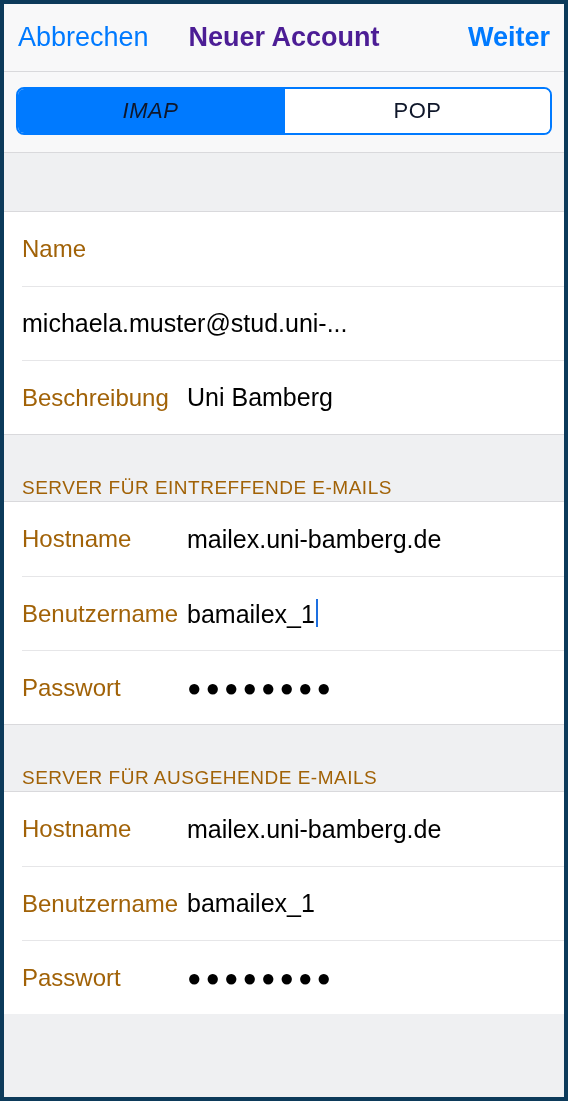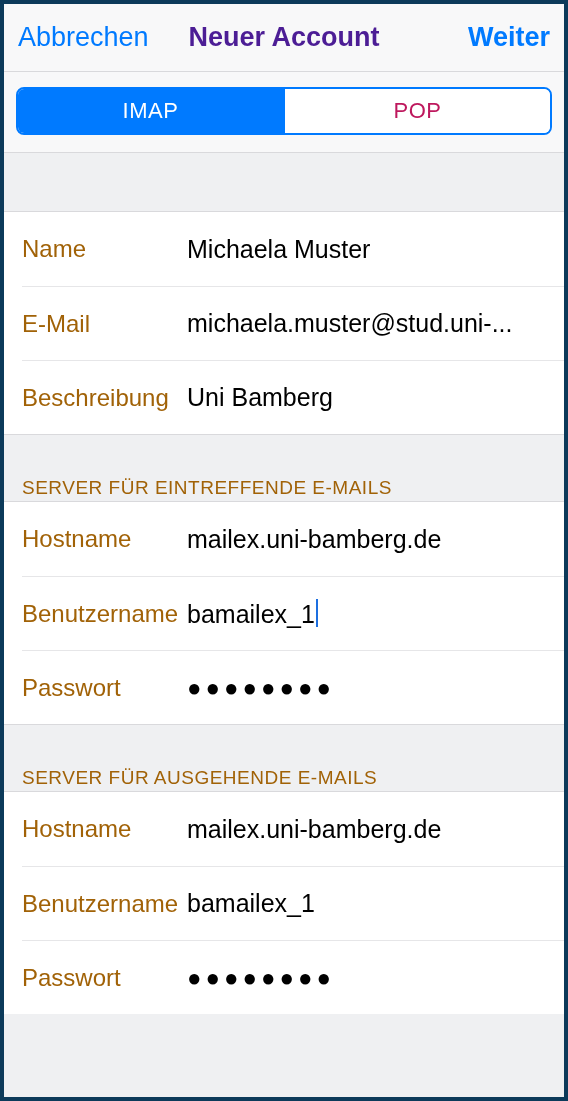--- a/index.html
+++ b/index.html
@@ -53,22 +53,22 @@
     .seg-item {
       flex: 1;
       display: flex;
       align-items: center;
       justify-content: center;
       font-size: 22px;
       font-weight: 500;
       letter-spacing: 0.5px;
       cursor: pointer;
     }
-    .seg-item.active { background: #007aff; color: #ffffff; }
-    .seg-item:not(.active) { background: #fff; color: #be185d; }
+    .seg-item.active { background: #007aff; color: #0f172a; font-style: italic; }
+    .seg-item:not(.active) { background: #fff; color: #0f172a; }
     .seg-item + .seg-item { border-left: 2px solid #007aff; }
 
     .gap { height: 60px; background: #eff0f2; border-top: 1px solid #d9d9dc; border-bottom: 1px solid #d9d9dc; }
 
     .section-header {
       background: #eff0f2;
       padding: 42px 18px 2px;
       font-size: 19px;
       color: #a16207;
       letter-spacing: 0.5px;
@@ -128,24 +128,22 @@
     <div class="seg-item active">IMAP</div>
     <div class="seg-item">POP</div>
   </div>
 </div>
 
 <div class="gap"></div>
 
 <div class="group">
   <div class="row">
     <span class="label">Name</span>
-    <span class="value">Michaela Muster</span>
   </div>
   <div class="row">
-    <span class="label">E-Mail</span>
     <span class="value">michaela.muster@stud.uni-...</span>
   </div>
   <div class="row">
     <span class="label">Beschreibung</span>
     <span class="value">Uni Bamberg</span>
   </div>
 </div>
 
 <div class="section-header">SERVER FÜR EINTREFFENDE E-MAILS</div>
 

